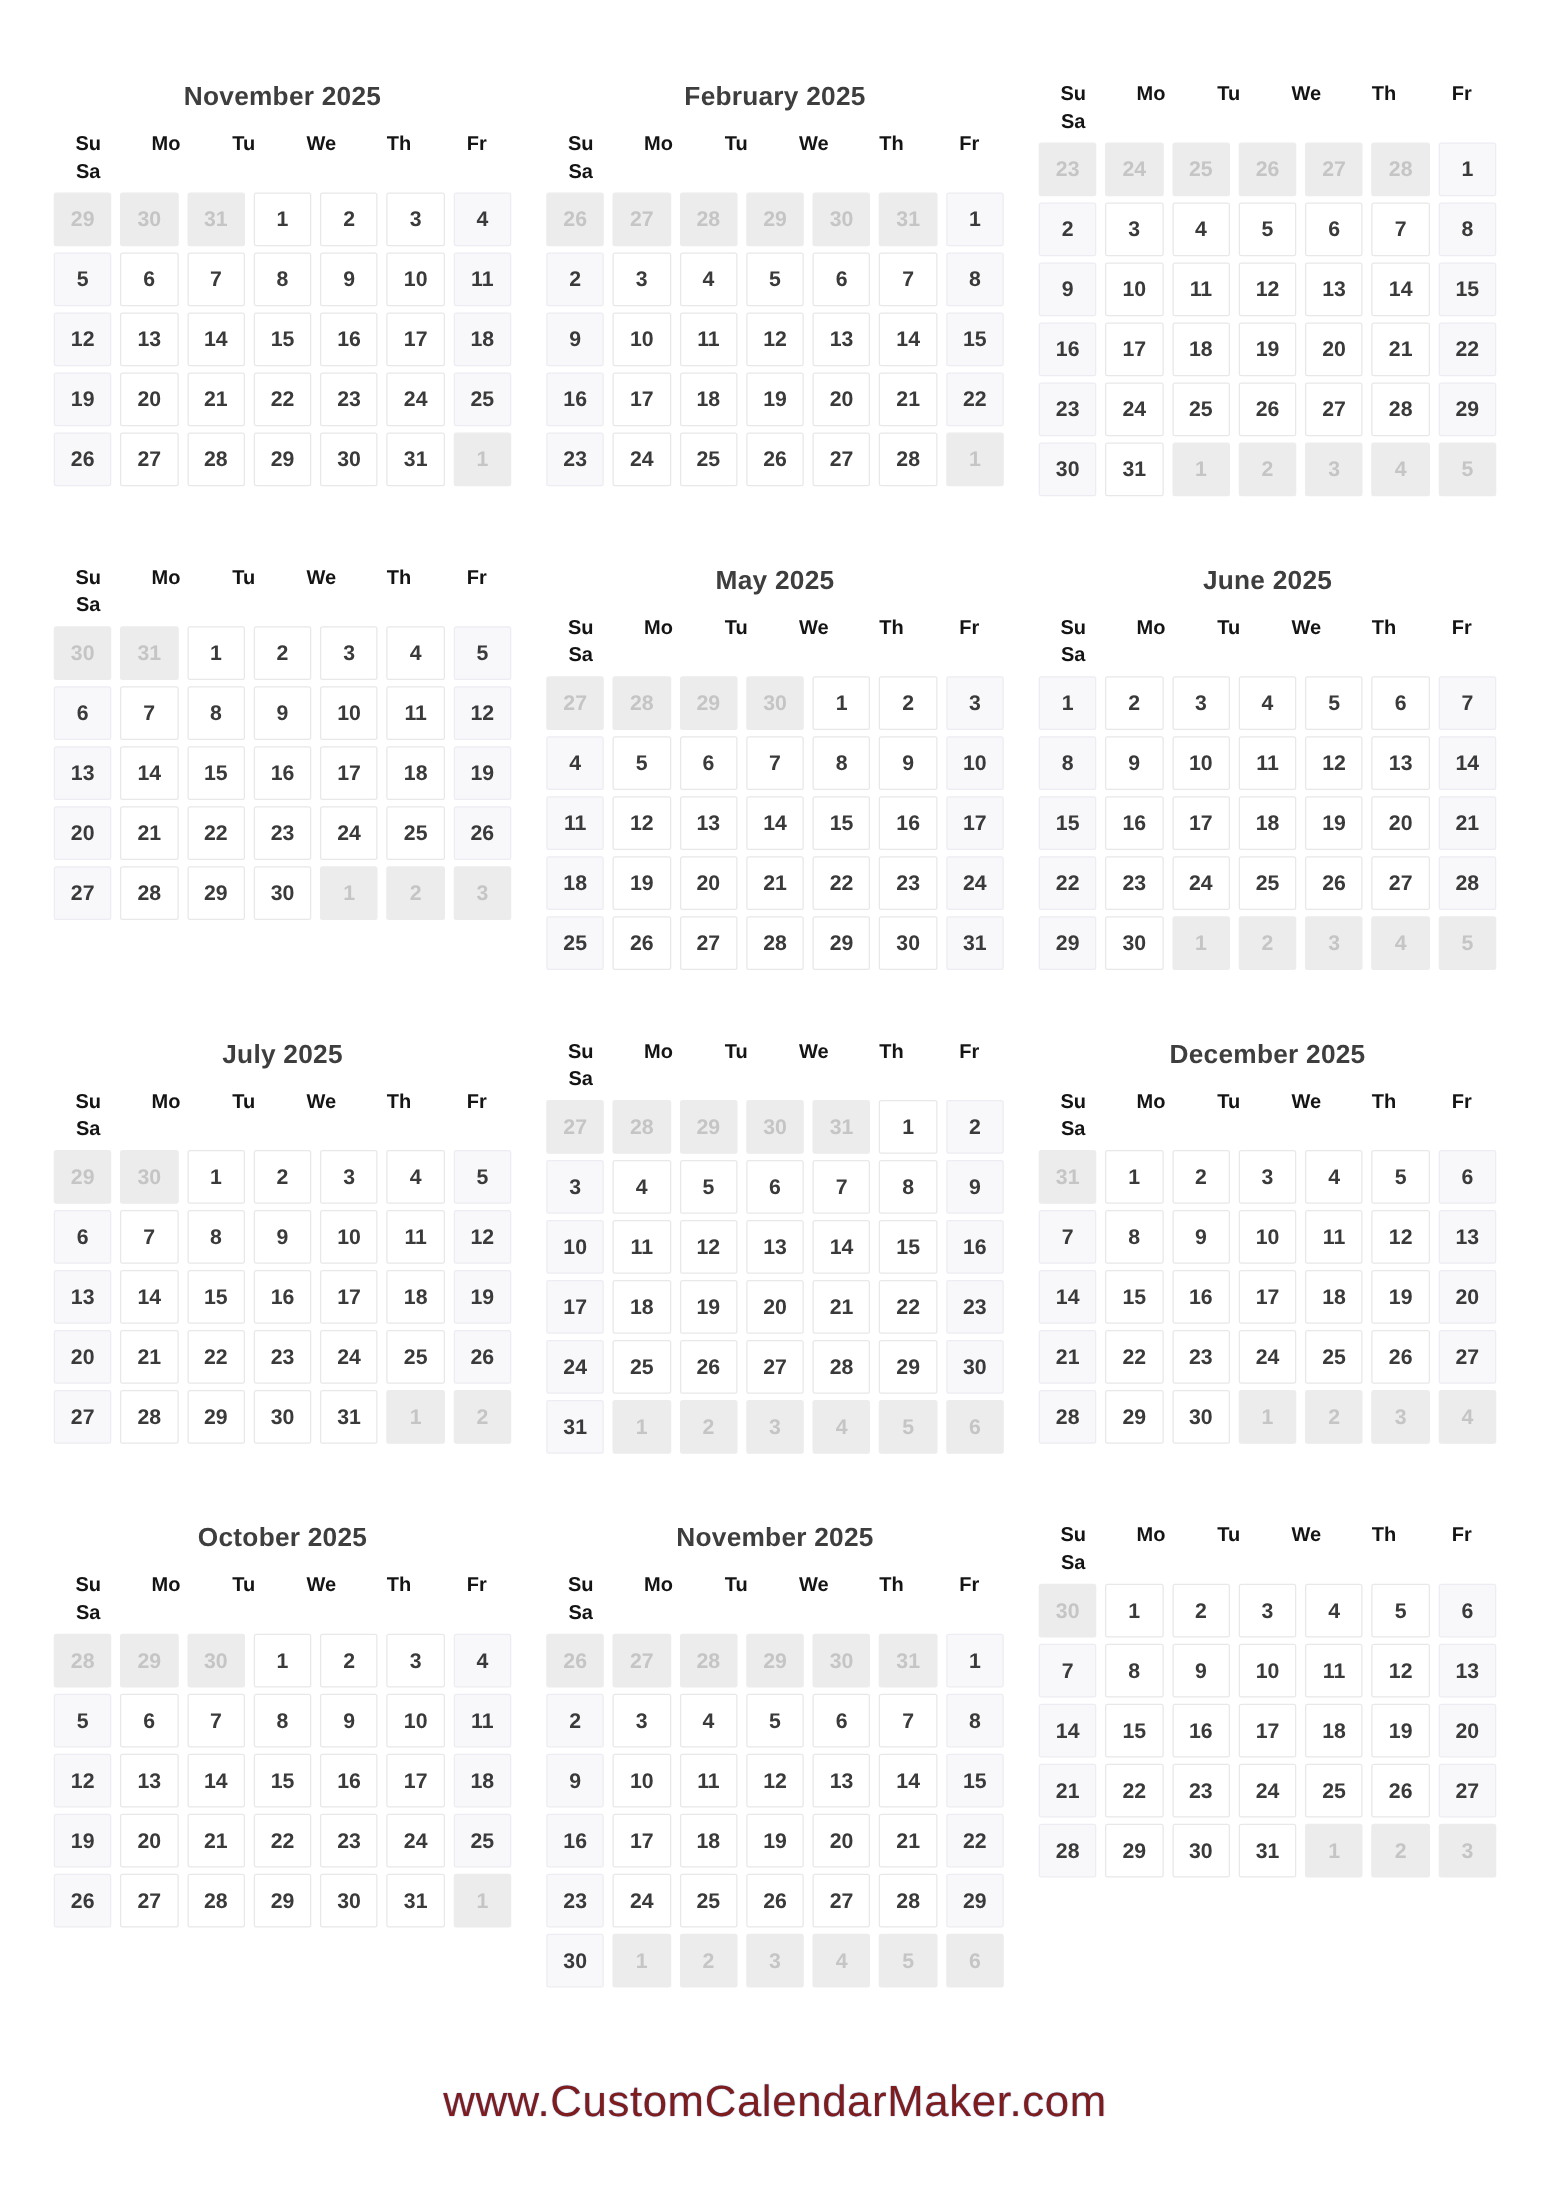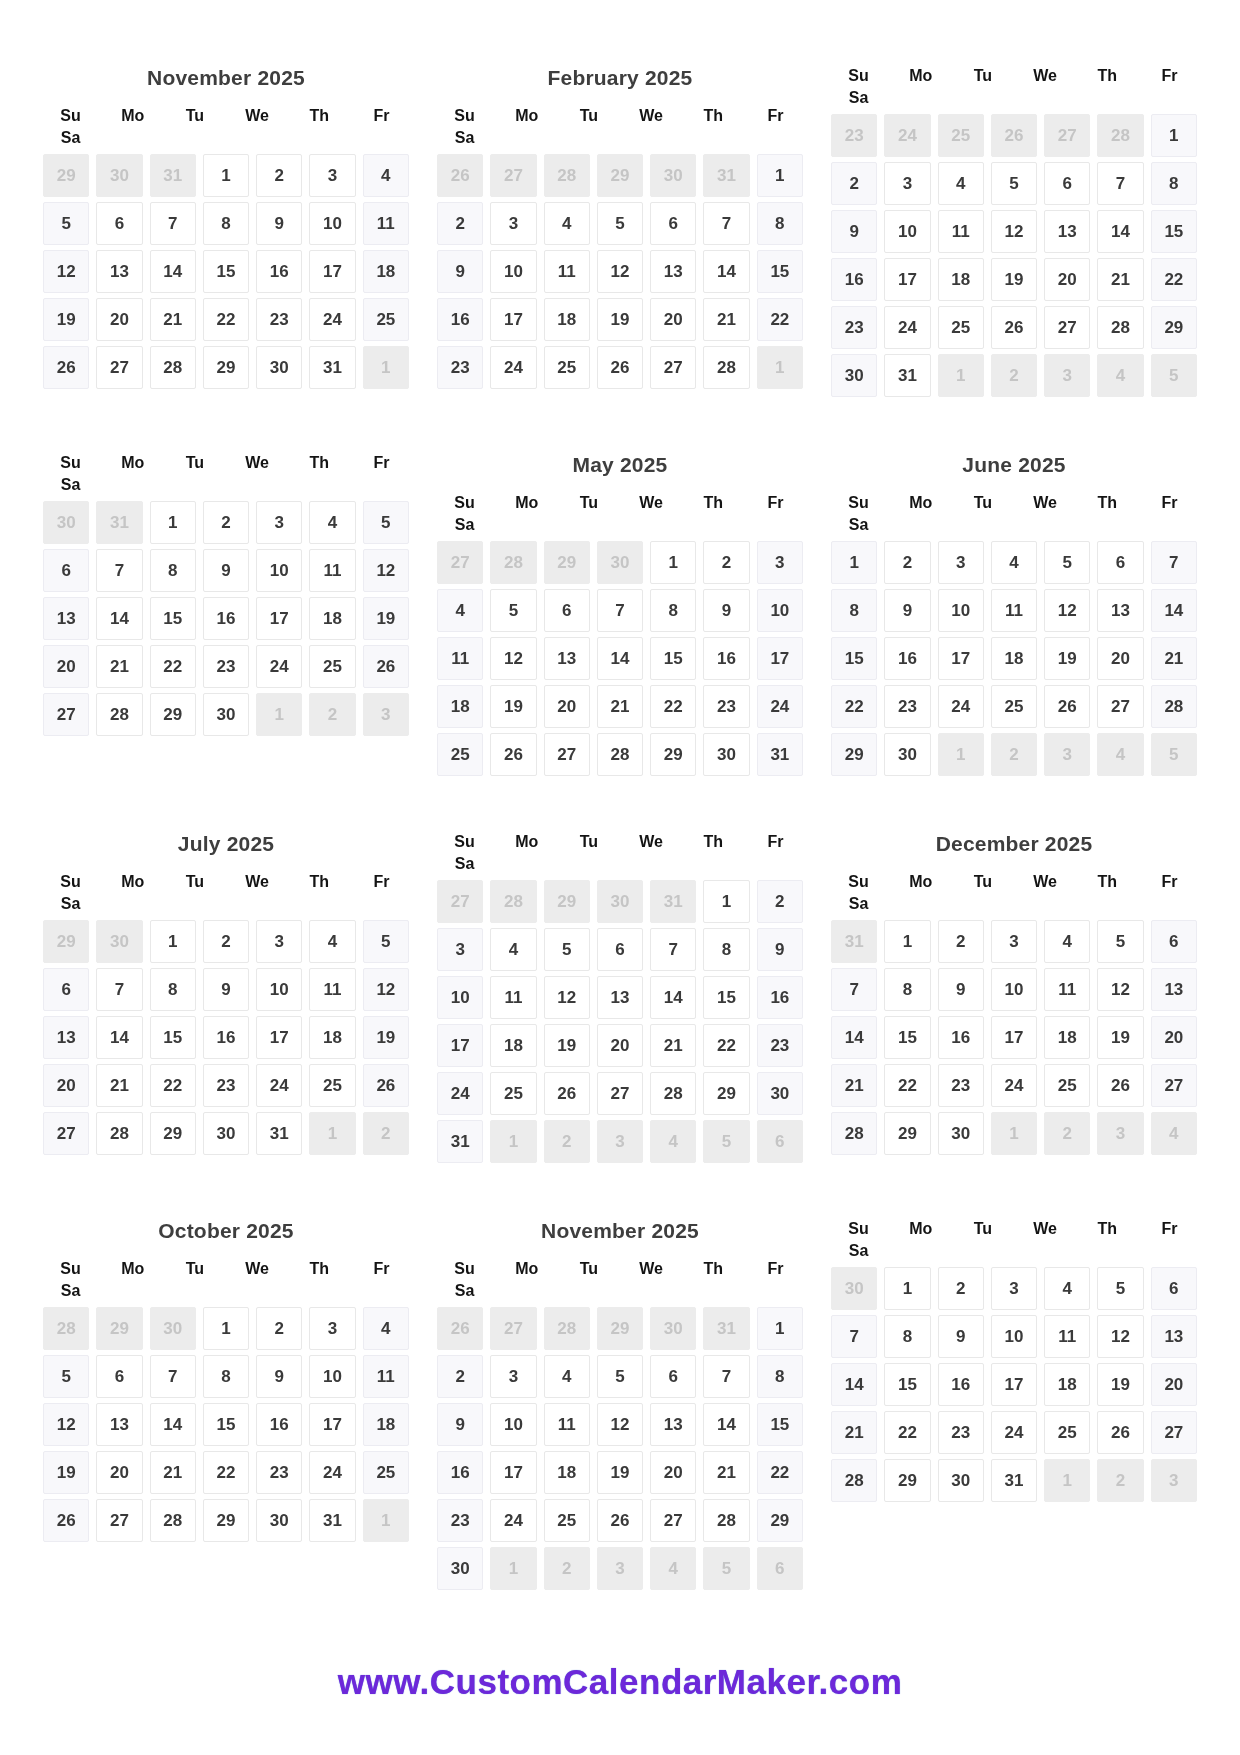--- a/index.html
+++ b/index.html
@@ -77,23 +77,23 @@
   .day-cell.muted {
     background: #ececec;
     border-color: #ececec;
     color: #c5c5c5;
   }
   .watermark {
     margin-top: 70px;
     text-align: center;
     font-size: 35px;
     line-height: 44px;
-    font-weight: 700;
+    font-weight: 400;
     letter-spacing: 0.5px;
-    color: #6d28d9;
+    color: #7f1d1d;
     text-shadow: 0 0 1px #5b87d6;
     cursor: pointer;
   }
 </style>
 </head>
 <body>
 
 <div class="page">
   <div class="months" id="months">
       <div class="month">

